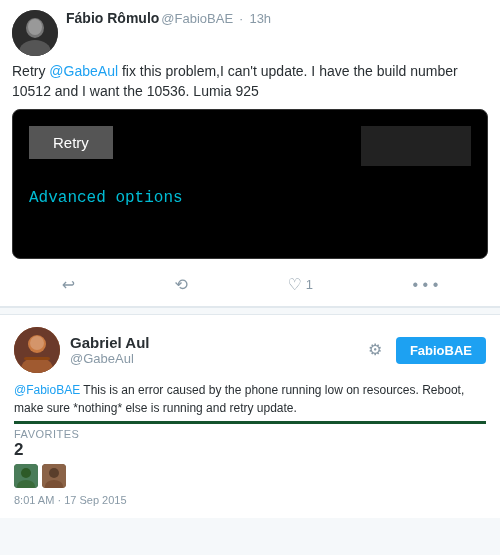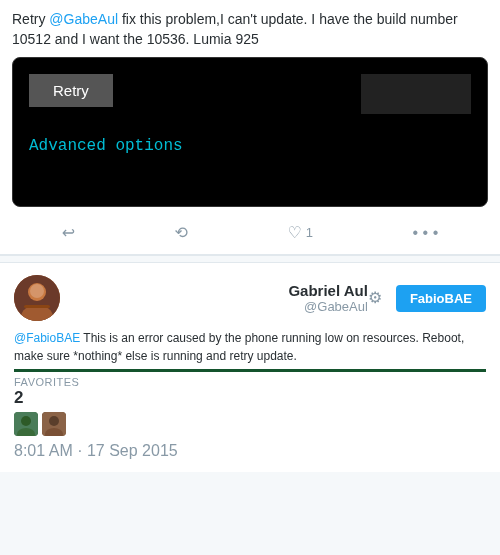--- a/index.html
+++ b/index.html
@@ -156,21 +156,20 @@
     }
 
     .tweet-header-2 {
       display: flex;
       align-items: center;
       margin-bottom: 8px;
     }
 
     .user-info-2 {
       flex: 1;
-      text-align: right;
     }
 
     .display-name-2 {
       font-weight: bold;
       font-size: 15px;
       color: #292f33;
     }
 
     .screen-name-2 {
       font-size: 13px;
@@ -241,36 +240,56 @@
 
     .fav-avatar-1 {
       background: linear-gradient(135deg, #4a7c59 0%, #2d5a27 100%);
     }
 
     .fav-avatar-2 {
       background: linear-gradient(135deg, #5a3e2b 0%, #8b6347 100%);
     }
 
     .tweet-timestamp {
-      font-size: 16px;
+      font-size: 11px;
       color: #8899a6;
       margin-top: 6px;
     }
 
     .header-row {
       display: flex;
       align-items: baseline;
       flex-wrap: wrap;
       gap: 2px;
     }
   </style>
 </head>
 <body>
 
 <div class="tweet-card">
+  <div class="tweet-header">
+    <div class="avatar">
+      <div class="avatar-img-1">
+        <svg width="46" height="46" viewBox="0 0 46 46">
+          <rect width="46" height="46" fill="#2c2c2c"></rect>
+          <ellipse cx="23" cy="18" rx="9" ry="10" fill="#777"></ellipse>
+          <ellipse cx="23" cy="42" rx="16" ry="12" fill="#555"></ellipse>
+          <ellipse cx="23" cy="17" rx="7" ry="8" fill="#999"></ellipse>
+        </svg>
+      </div>
+    </div>
+    <div class="user-info">
+      <div class="header-row">
+        <span class="display-name">Fábio Rômulo</span>
+        <span class="screen-name">@FabioBAE</span>
+        <span class="tweet-time">·</span>
+        <span class="tweet-time">13h</span>
+      </div>
+    </div>
+  </div>
 
   <div class="tweet-text">
     <span>Retry </span><a href="#">@GabeAul</a><span> fix this problem,I can't update. I have the build number 10512 and I want the 10536. Lumia 925</span>
   </div>
 
   <div class="screenshot-box">
     <button class="retry-btn">Retry</button>
     <div class="dark-box"></div>
     <div class="advanced-options">Advanced options</div>
   </div>

